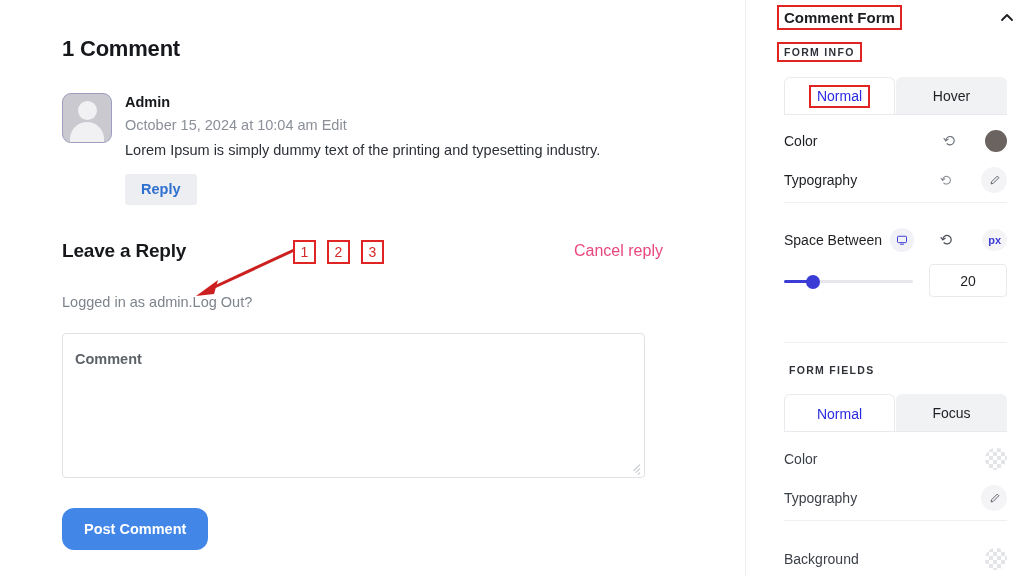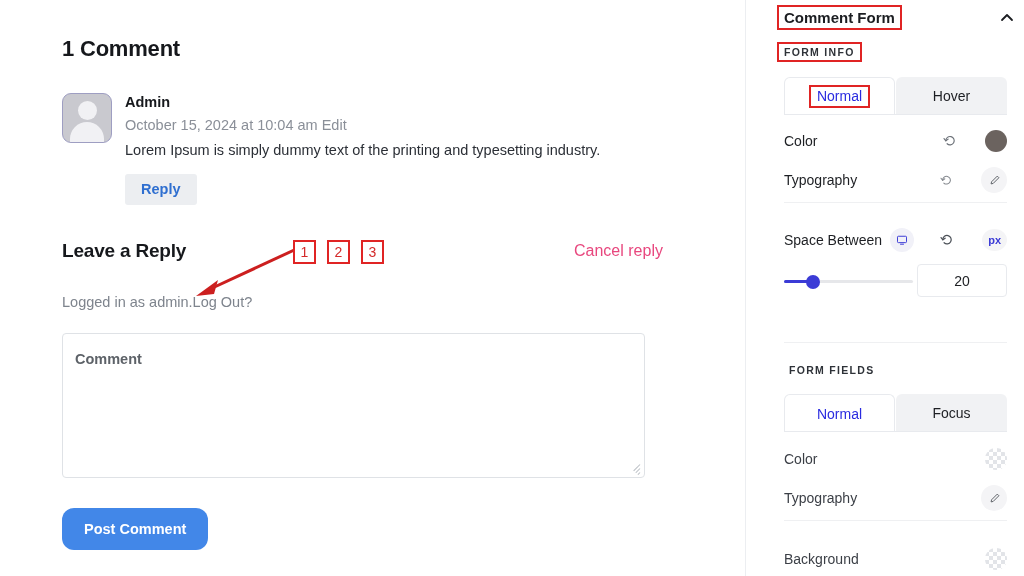--- a/index.html
+++ b/index.html
@@ -236,21 +236,21 @@
     position: absolute; left: 0; top: 0; height: 3px;
     width: 28px; border-radius: 2px; background: #3b3bd6;
   }
   .slider-thumb {
     position: absolute; left: 22px; top: -5.5px;
     width: 14px; height: 14px; border-radius: 50%;
     background: #3b3bd6; cursor: pointer;
   }
   .num-input {
     position: absolute; right: 0; top: 0;
-    width: 90px; height: 33px;
+    width: 78px; height: 33px;
     border: 1px solid #e8eaee; border-radius: 4px;
     background: #fff; text-align: center;
     font-family: "Liberation Sans", sans-serif;
     font-size: 14px; color: #1d1f23; outline: none;
   }
 
   
   .scroll-track {
     position: absolute; left: 755px; top: 0;
     width: 14px; height: 576px; background: #fafafa;

